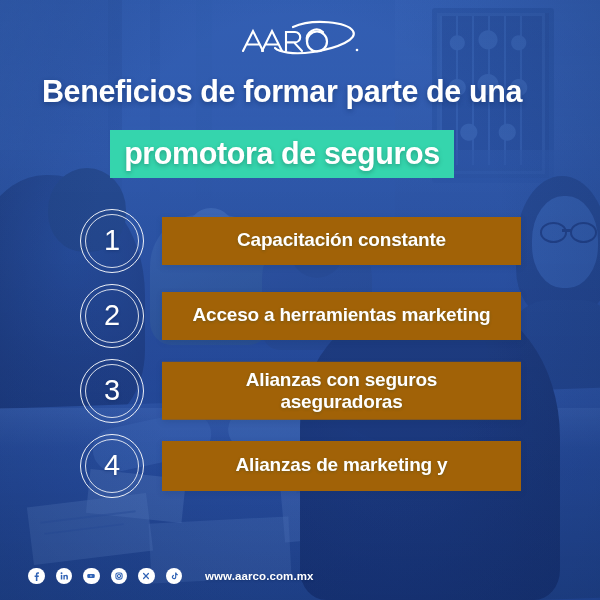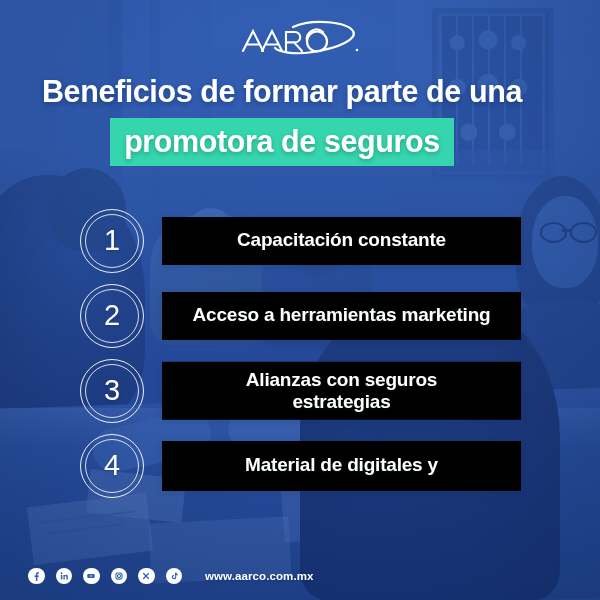--- a/index.html
+++ b/index.html
@@ -133,21 +133,21 @@
   .logo-wrap{position:absolute;left:0;top:18px;width:600px;height:42px;
     display:flex;align-items:center;justify-content:center;}
   .logo-svg{display:block;}
 
   .headline{position:absolute;left:0;top:74px;width:564px;text-align:center;}
   .hl-line1{
     font-size:30.5px;font-weight:bold;color:#ffffff;letter-spacing:-.4px;
     line-height:1.12;text-shadow:0 2px 5px rgba(14,40,90,.45);
     padding:0 14px;
   }
-  .hl-hi-wrap{margin-top:10px;display:flex;justify-content:center;}
+  .hl-hi-wrap{margin-top:22px;display:flex;justify-content:center;}
   .hl-hi{
     display:inline-block;background:#35d5ad;color:#ffffff;
     font-size:30.5px;font-weight:bold;letter-spacing:-.4px;line-height:1.12;
     padding:6px 14px 8px 14px;text-shadow:0 2px 4px rgba(20,70,60,.35);
   }
 
   .list{position:absolute;left:0;top:203px;width:600px;}
   .row{position:relative;height:75px;}
   .circ{
     position:absolute;left:80px;top:50%;transform:translateY(-50%);
@@ -159,21 +159,21 @@
     content:"";position:absolute;left:4px;top:4px;right:4px;bottom:4px;
     border-radius:50%;border:1.6px solid rgba(255,255,255,.82);
   }
   .circ span{
     position:relative;z-index:2;color:#ffffff;font-size:29px;font-weight:300;
     font-family:"Liberation Sans",sans-serif;line-height:1;
     text-shadow:0 1px 3px rgba(14,40,90,.4);
   }
   .bar{
     position:absolute;left:162px;top:50%;transform:translateY(-50%);
-    width:359px;min-height:48px;background:#000000;
+    width:359px;min-height:48px;background:#a16207;
     display:flex;align-items:center;justify-content:center;
     box-shadow:0 2px 6px rgba(18,48,96,.18);
   }
   .bar-txt{
     color:#ffffff;font-size:19px;font-weight:bold;text-align:center;
     line-height:1.17;padding:7px 12px;letter-spacing:-.2px;
     text-shadow:0 1px 3px rgba(20,70,60,.3);
   }
   .bar.two{min-height:50px;}
 
@@ -284,32 +284,32 @@
         </div>
       </div>
 
       <div class="row">
         <div class="circ">
           <span>3</span>
         </div>
         <div class="bar two">
           <div class="bar-txt">
             <span>Alianzas con seguros</span><br>
-            <span>estrategias</span>
+            <span>aseguradoras</span>
           </div>
         </div>
       </div>
 
       <div class="row">
         <div class="circ">
           <span>4</span>
         </div>
         <div class="bar two">
           <div class="bar-txt">
-            <span>Material de digitales y</span><br>
+            <span>Alianzas de marketing y</span><br>
           </div>
         </div>
       </div>
 
     </div>
 
     <div class="footer">
 
       <div class="soc">
         <svg width="10" height="10" viewBox="0 0 10 10">

